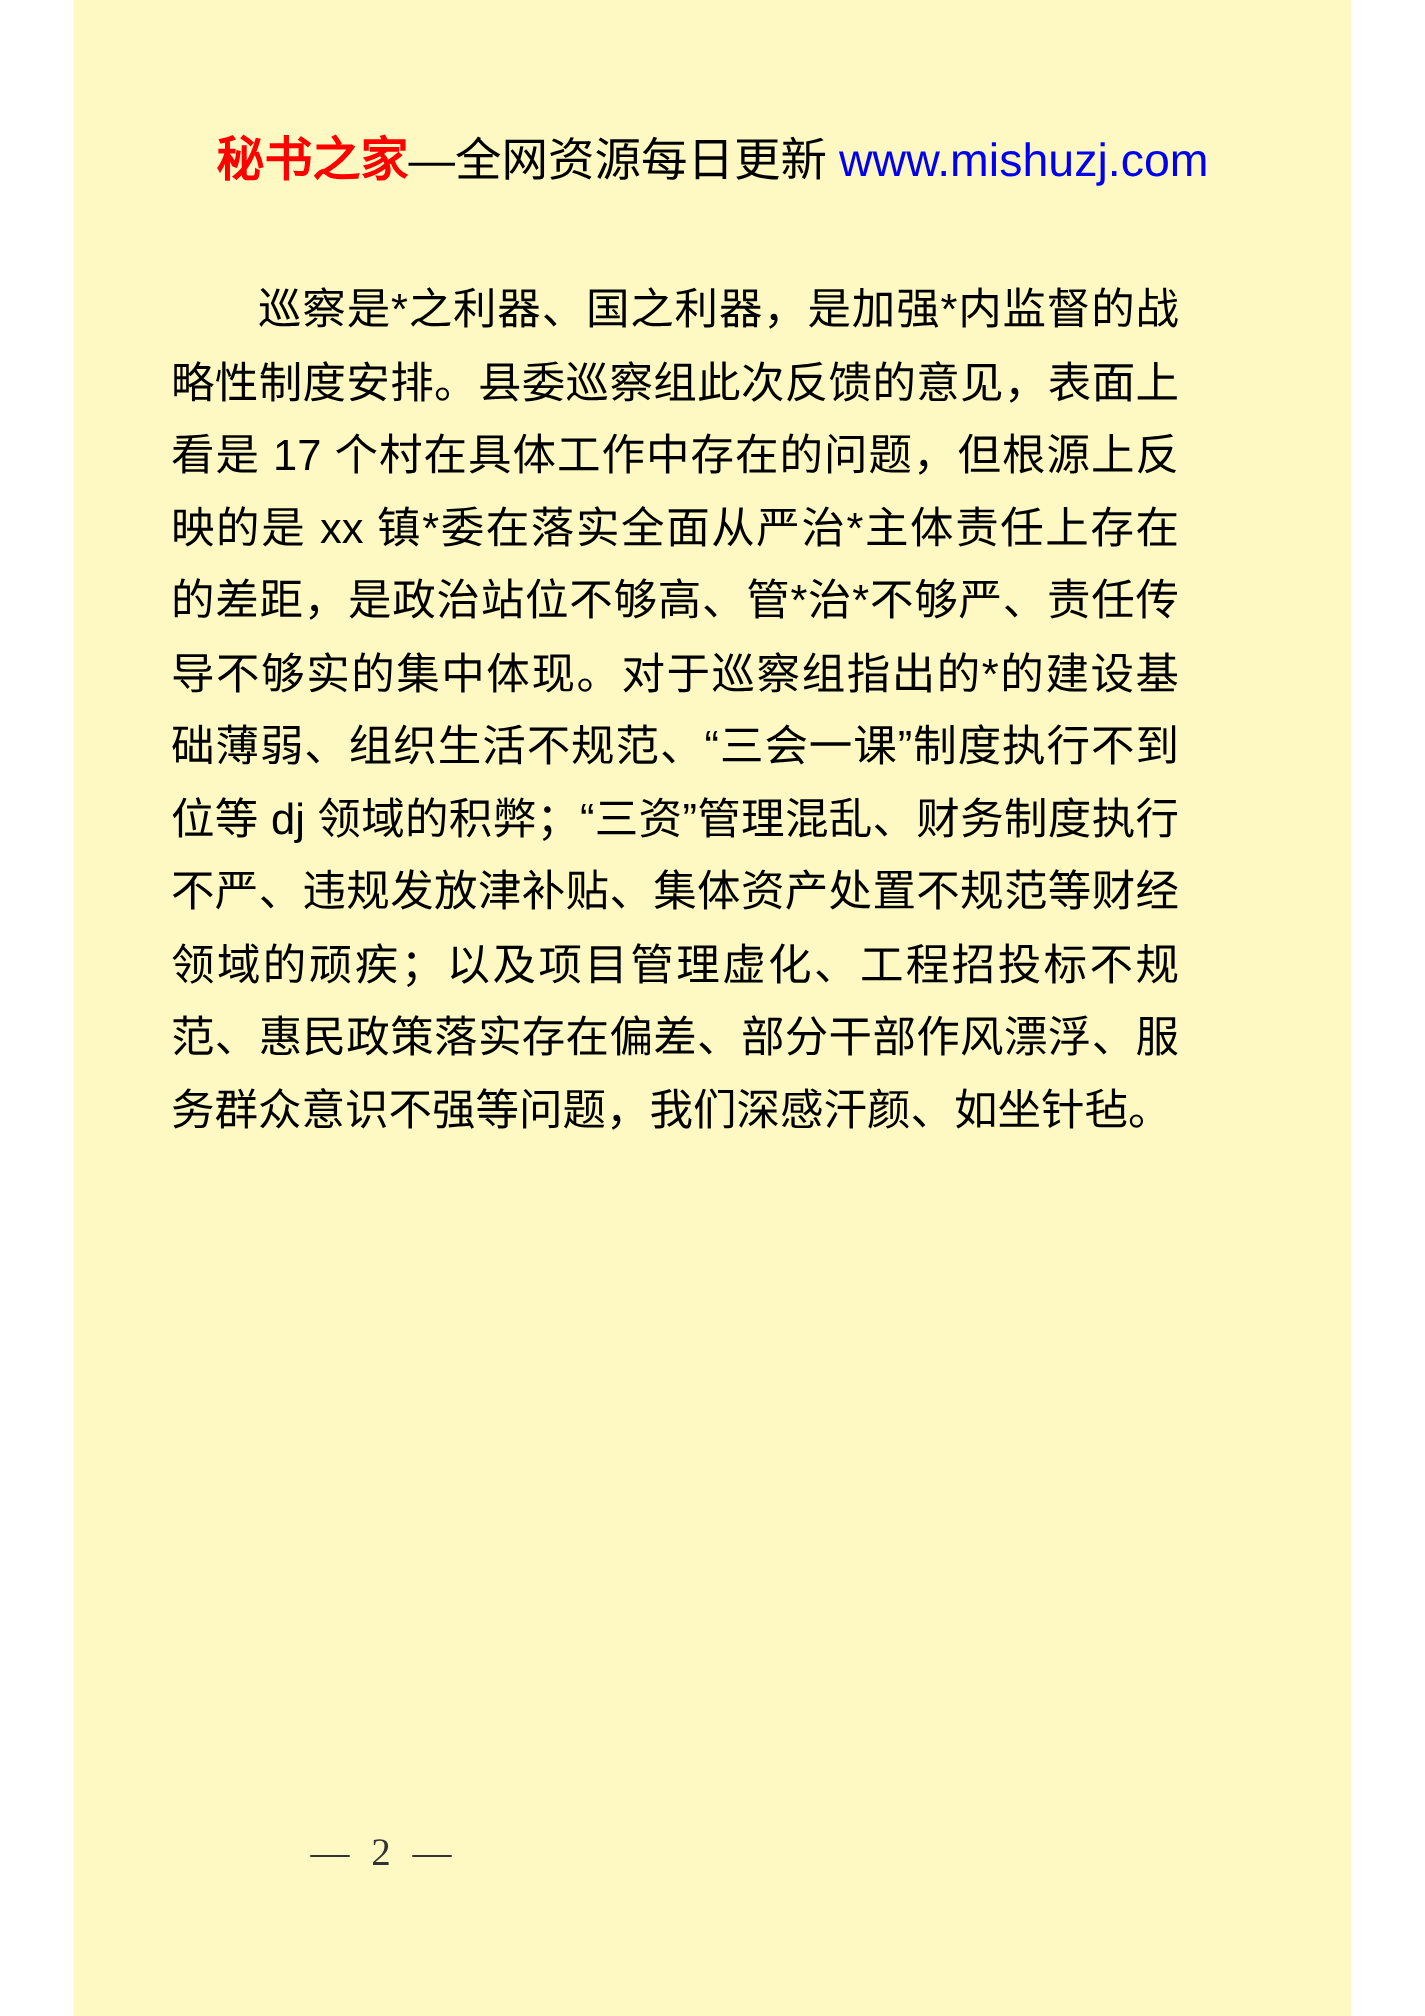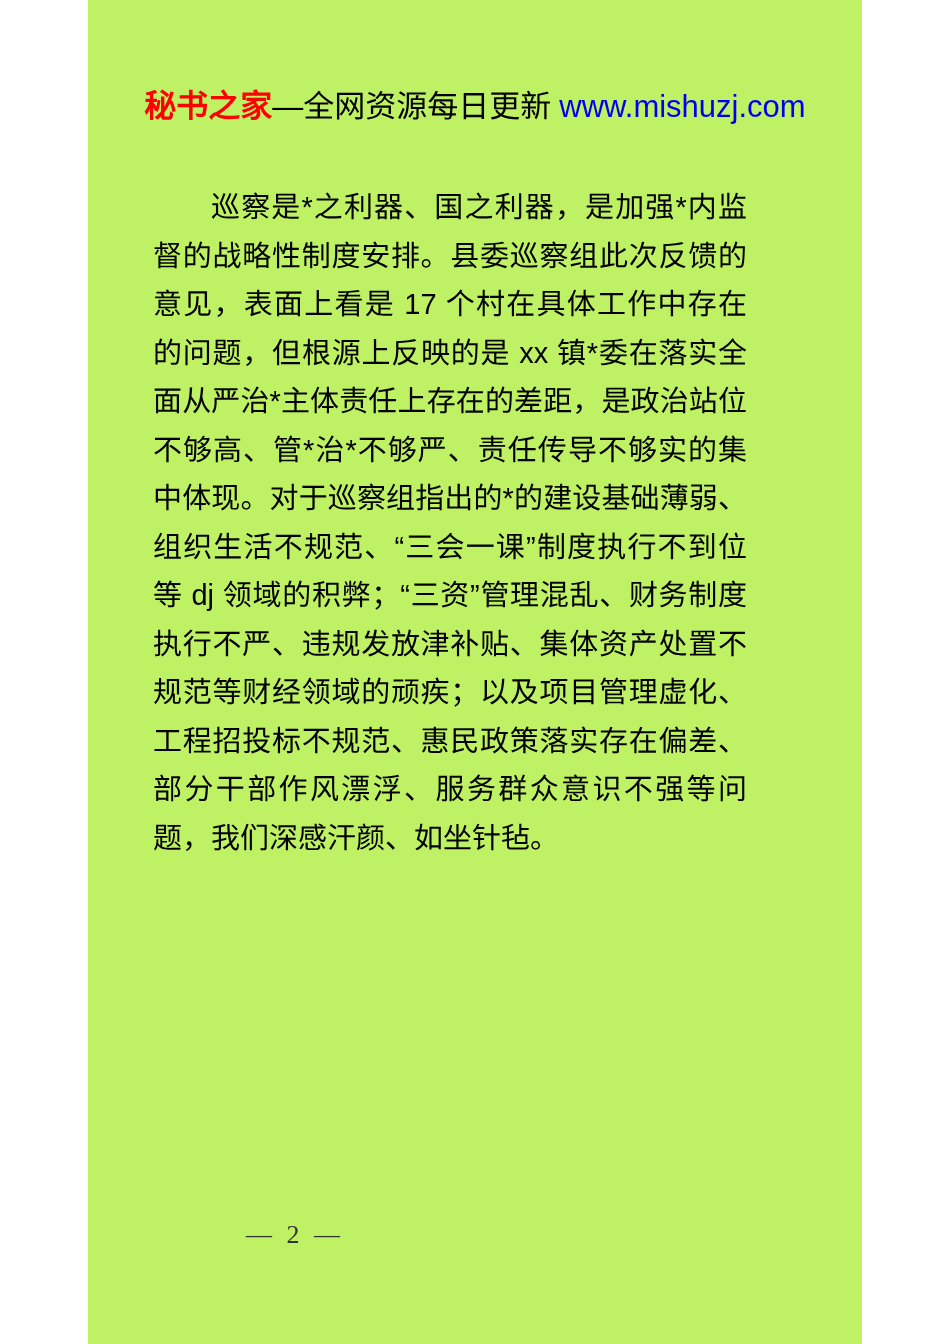--- a/index.html
+++ b/index.html
@@ -2,24 +2,24 @@
 <html lang="zh-CN"><head>
 <meta charset="utf-8">
 <style>
   html, body {
     margin: 0;
     padding: 0;
     background: #ffffff;
   }
   .page {
     position: relative;
-    width: 774px;
+    width: 852px;
     height: 1344px;
     margin: 0 auto;
-    background: #bef264;
+    background: #fef9c3;
     overflow: hidden;
     font-family: "Liberation Serif", serif;
     color: #000000;
   }
   .doc-header {
     padding-top: 84px;
     text-align: center;
     font-size: 31px;
     line-height: 44px;
     white-space: nowrap;

